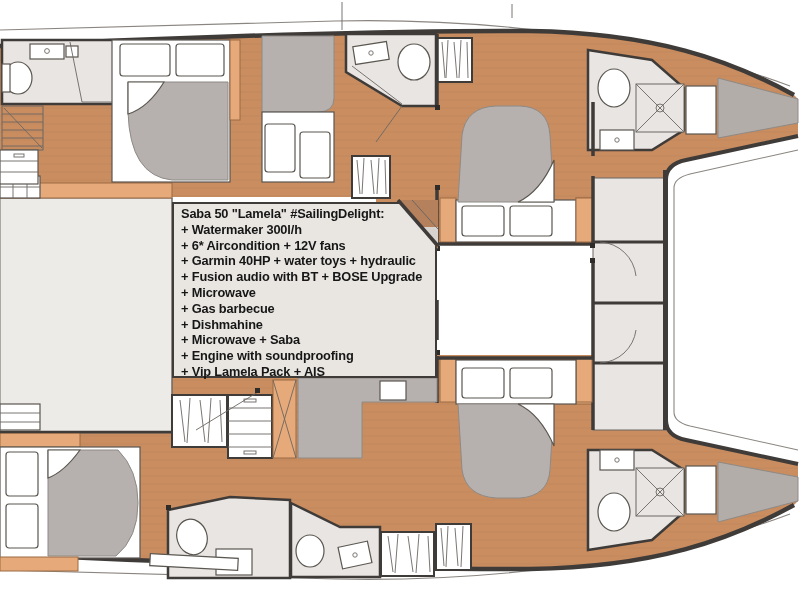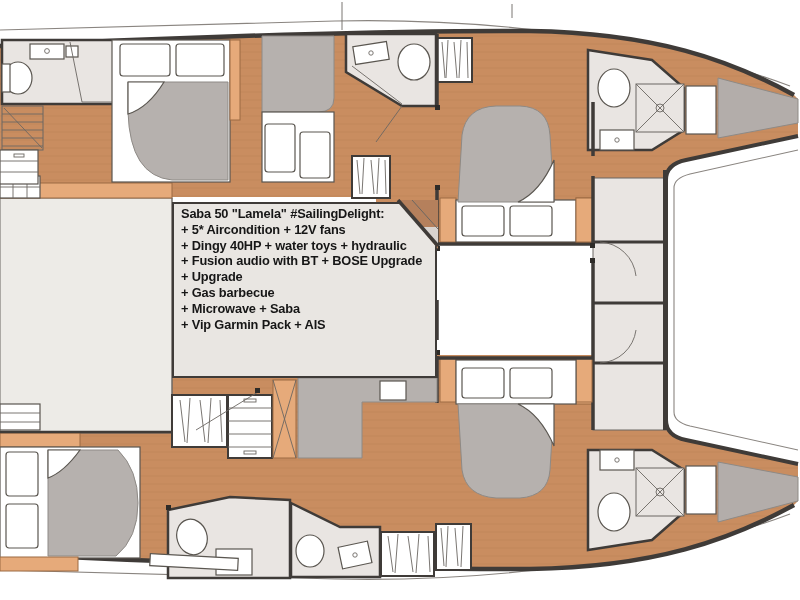--- a/index.html
+++ b/index.html
@@ -261,27 +261,30 @@
     <rect x="590" y="243" width="5" height="5" class="hinge"></rect>
     <rect x="590" y="258" width="5" height="5" class="hinge"></rect>
     <rect x="255" y="388" width="5" height="5" class="hinge"></rect>
     <rect x="166" y="505" width="5" height="5" class="hinge"></rect>
   </g>
 </svg>
 
 <div class="spec-box">
   <div class="spec-title">Saba 50 "Lamela" #SailingDelight:</div>
   <div class="spec-items">
-        <div class="spec-item">+ 5* Aircondition + 12V fans</div>
-        <div class="spec-item">+ Dingy 40HP + water toys + hydraulic</div>
+        <div class="spec-item">+ Watermaker 300l/h</div>
+        <div class="spec-item">+ 6* Aircondition + 12V fans</div>
+        <div class="spec-item">+ Garmin 40HP + water toys + hydraulic</div>
         <div class="spec-item">+ Fusion audio with BT + BOSE Upgrade</div>
-        <div class="spec-item">+ Upgrade</div>
+        <div class="spec-item">+ Microwave</div>
         <div class="spec-item">+ Gas barbecue</div>
+        <div class="spec-item">+ Dishmahine</div>
         <div class="spec-item">+ Microwave + Saba</div>
-        <div class="spec-item">+ Vip Garmin Pack + AIS</div>
+        <div class="spec-item">+ Engine with soundproofing</div>
+        <div class="spec-item">+ Vip Lamela Pack + AIS</div>
       </div>
 </div>
 
 <svg class="corner-cut" width="44" height="54" style="position:absolute;left:396px;top:199px;">
   <polygon points="2,1 42,1 42,50" fill="#b5805c"></polygon>
   <polygon points="24,28 42,46 42,28" fill="#d8d3cf"></polygon>
   <line x1="2" y1="1" x2="42" y2="47" stroke="#3f3b38" stroke-width="3.5"></line>
   <line x1="16" y1="1" x2="42" y2="30" stroke="#6b6762" stroke-width="1"></line>
 </svg>
 

